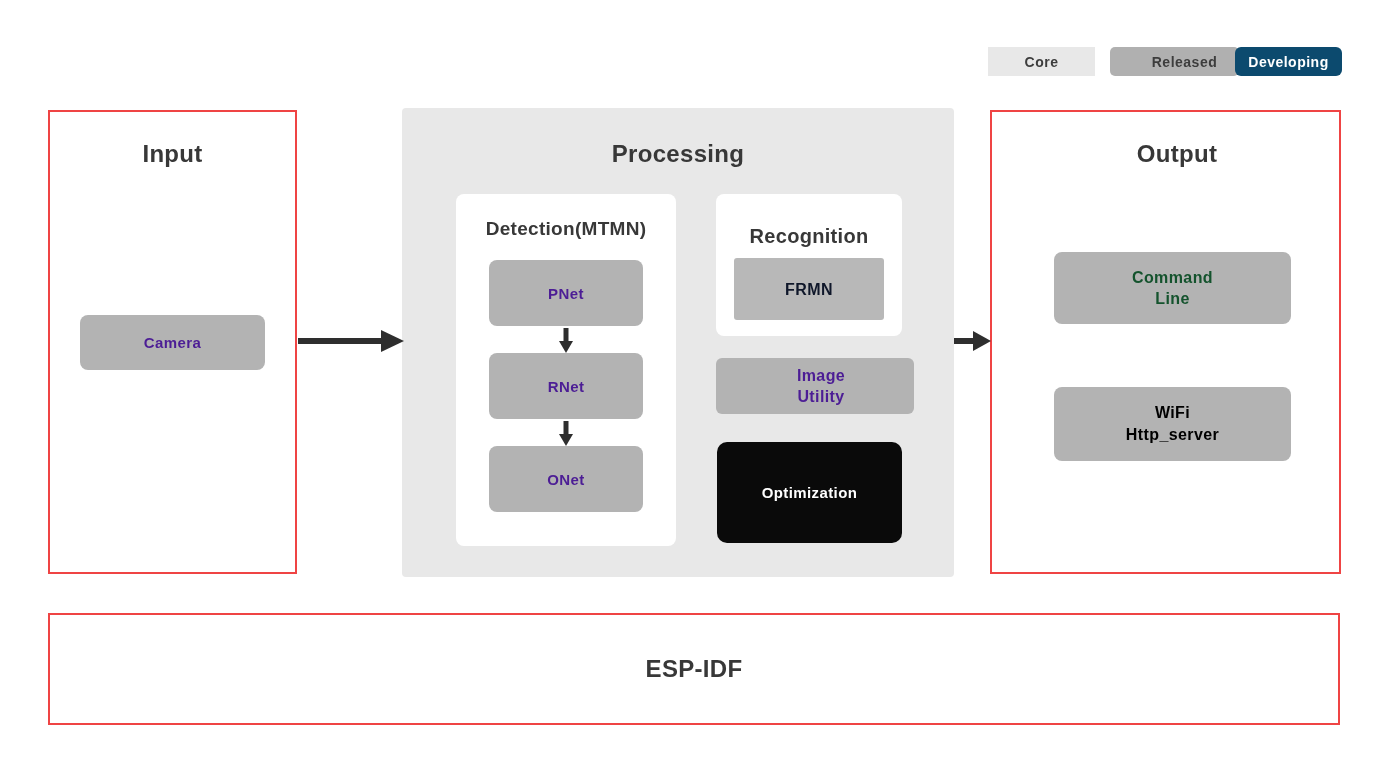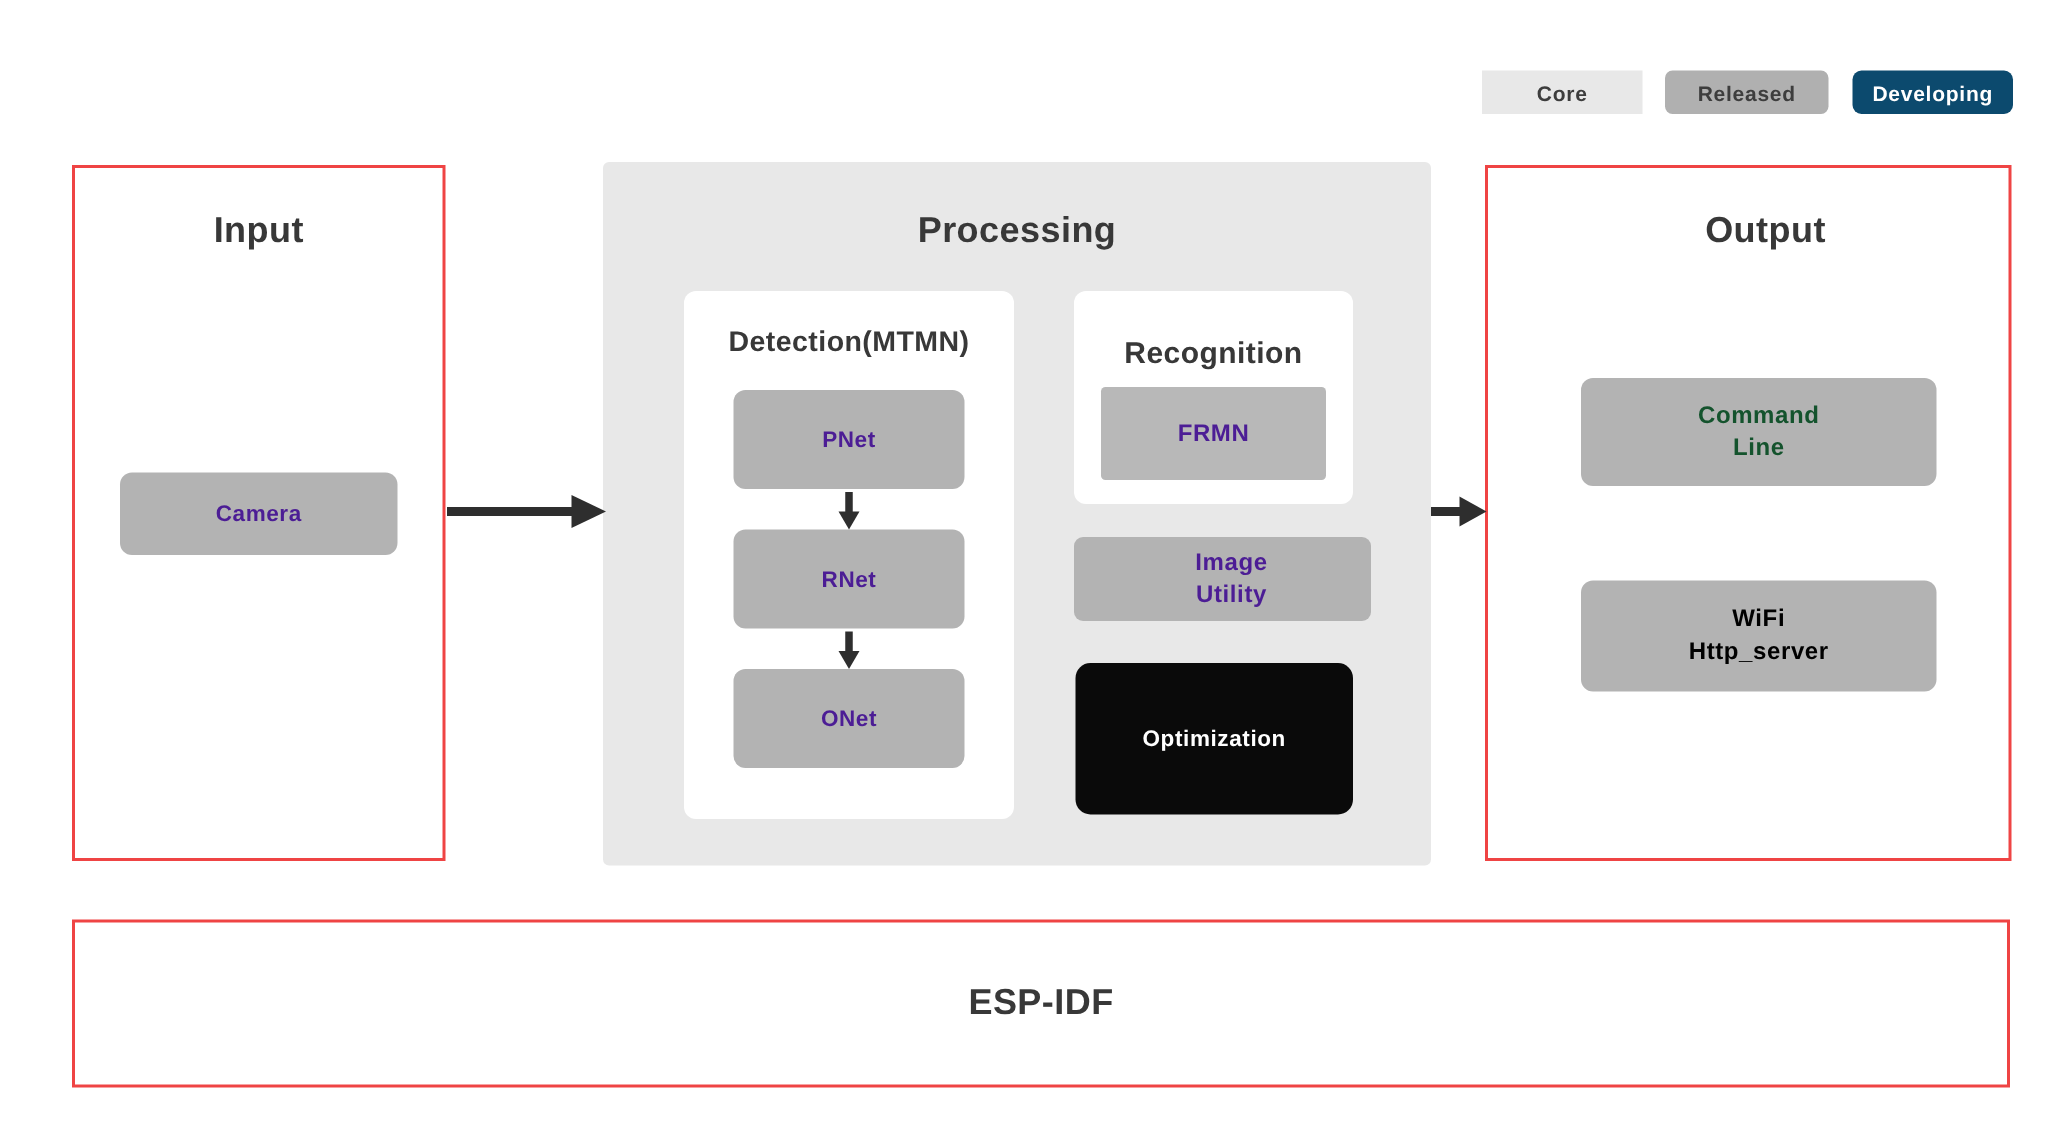--- a/index.html
+++ b/index.html
@@ -19,21 +19,21 @@
     height: 29px;
     display: flex;
     align-items: center;
     justify-content: center;
     font-size: 14px;
     font-weight: bold;
     letter-spacing: 0.5px;
     color: #3d3d3d;
   }
   .chip-core       { left: 988px;  width: 107px; background: #e8e8e8; }
-  .chip-released   { left: 1110px; width: 109px; background: #b0b0b0; border-radius: 5px; }
+  .chip-released   { left: 1110px; width: 109px; background: #b0b0b0; border-radius: 5px; padding-left: 20px; }
   .chip-developing { left: 1235px; width: 107px; background: #0c4a6e; border-radius: 6px; color: #ffffff; }
 
   
   .panel {
     position: absolute;
     background: #ffffff;
     border: 2px solid #ef4444;
     box-sizing: border-box;
   }
   .panel-title {
@@ -95,21 +95,21 @@
   }
   .node-camera { left: 30px;  top: 203px; width: 185px; height: 55px; }
 
   .node-pnet { left: 33px; top: 66px;  width: 154px; height: 66px; }
   .node-rnet { left: 33px; top: 159px; width: 154px; height: 66px; }
   .node-onet { left: 33px; top: 252px; width: 154px; height: 66px; }
 
   .node-frmn {
     left: 18px; top: 64px; width: 150px; height: 62px;
     background: #b8b8b8; border-radius: 3px;
-    font-size: 16px; color: #4c1d95;
+    font-size: 16px; color: #0f172a;
   }
   .node-imageutility {
     left: 314px; top: 250px; width: 186px; height: 56px;
     border-radius: 6px; font-size: 16px; padding-left: 12px;
   }
   .node-optimization {
     left: 315px; top: 334px; width: 185px; height: 101px;
     background: #0a0a0a; color: #ffffff; border-radius: 10px;
     font-size: 15px;
   }

